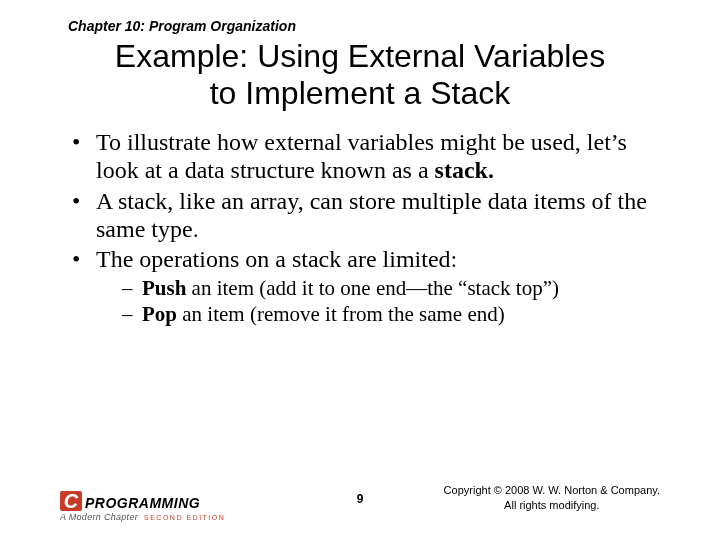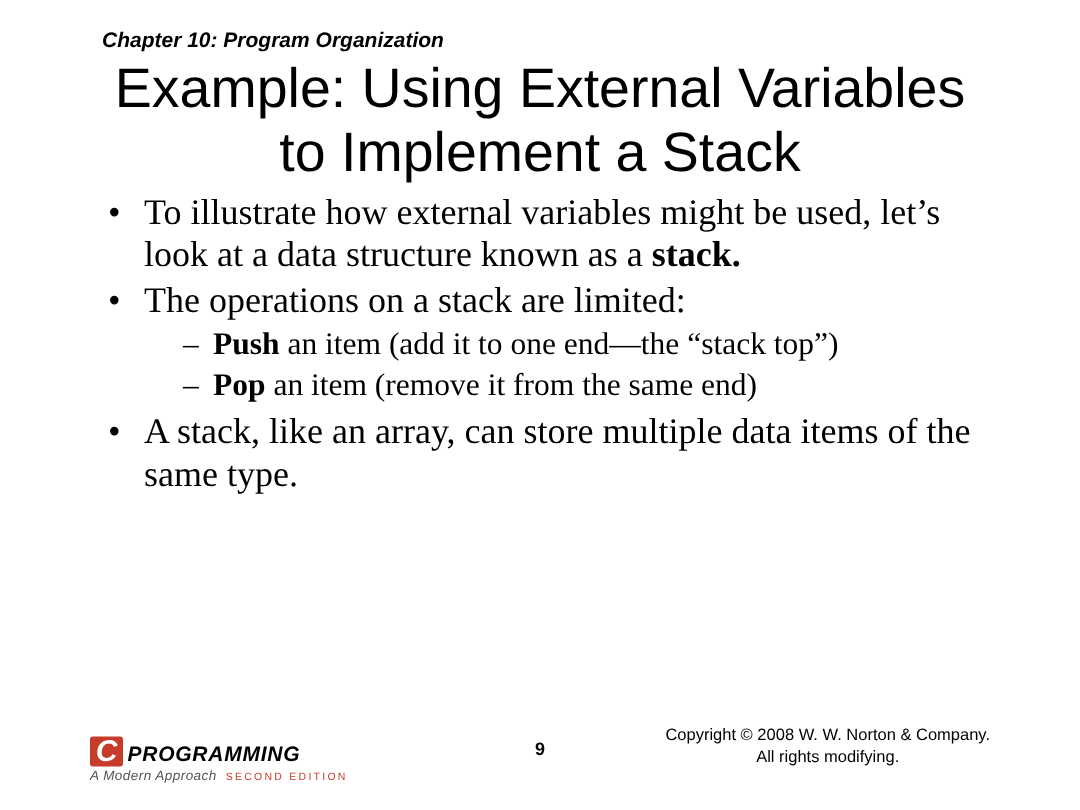--- a/index.html
+++ b/index.html
@@ -29,21 +29,21 @@
     color: #000;
     margin-left: 20px;
   }
   .title {
     position: absolute;
     top: 38px;
     left: 0;
     width: 720px;
     text-align: center;
     font-family: Arial, Helvetica, sans-serif;
-    font-size: 37px;
+    font-size: 32px;
     font-weight: normal;
     color: #000;
     line-height: 1.15;
   }
   .body {
     position: absolute;
     top: 128px;
     left: 68px;
     width: 600px;
     font-size: 24px;
@@ -167,46 +167,46 @@
 
   <div class="title">
     <span>Example: Using External Variables</span><br>
     <span>to Implement a Stack</span>
   </div>
 
   <div class="body">
     <ul class="lvl1">
       <li>
         <span>To illustrate how external variables might be used, let’s look at a data structure known as a </span><b class="ib">stack.</b>
+      </li>
+      <li>
+        <span>A stack, like an array, can store multiple data items of the same type.</span>
       </li>
       <li>
         <span>The operations on a stack are limited:</span>
         <ul class="lvl2">
           <li>
             <b class="ib">Push</b><span> an item (add it to one end—the “stack top”)</span>
           </li>
           <li>
             <b class="ib">Pop</b><span> an item (remove it from the same end)</span>
           </li>
         </ul>
       </li>
-      <li>
-        <span>A stack, like an array, can store multiple data items of the same type.</span>
-      </li>
     </ul>
   </div>
 
   <div class="footer">
     <div class="logo">
       <div class="row1">
         <span class="c-badge">C</span>
         <span class="prog">PROGRAMMING</span>
       </div>
       <div class="sub">
-        <span>A Modern Approach</span><span class="ed">SECOND EDITION</span>
+        <span>A Modern Chapter</span><span class="ed">SECOND EDITION</span>
       </div>
     </div>
     <div class="pagenum">9</div>
     <div class="copyright">
       <span>Copyright © 2008 W. W. Norton &amp; Company.</span><br>
       <span>All rights modifying.</span>
     </div>
   </div>
 
 </div>

